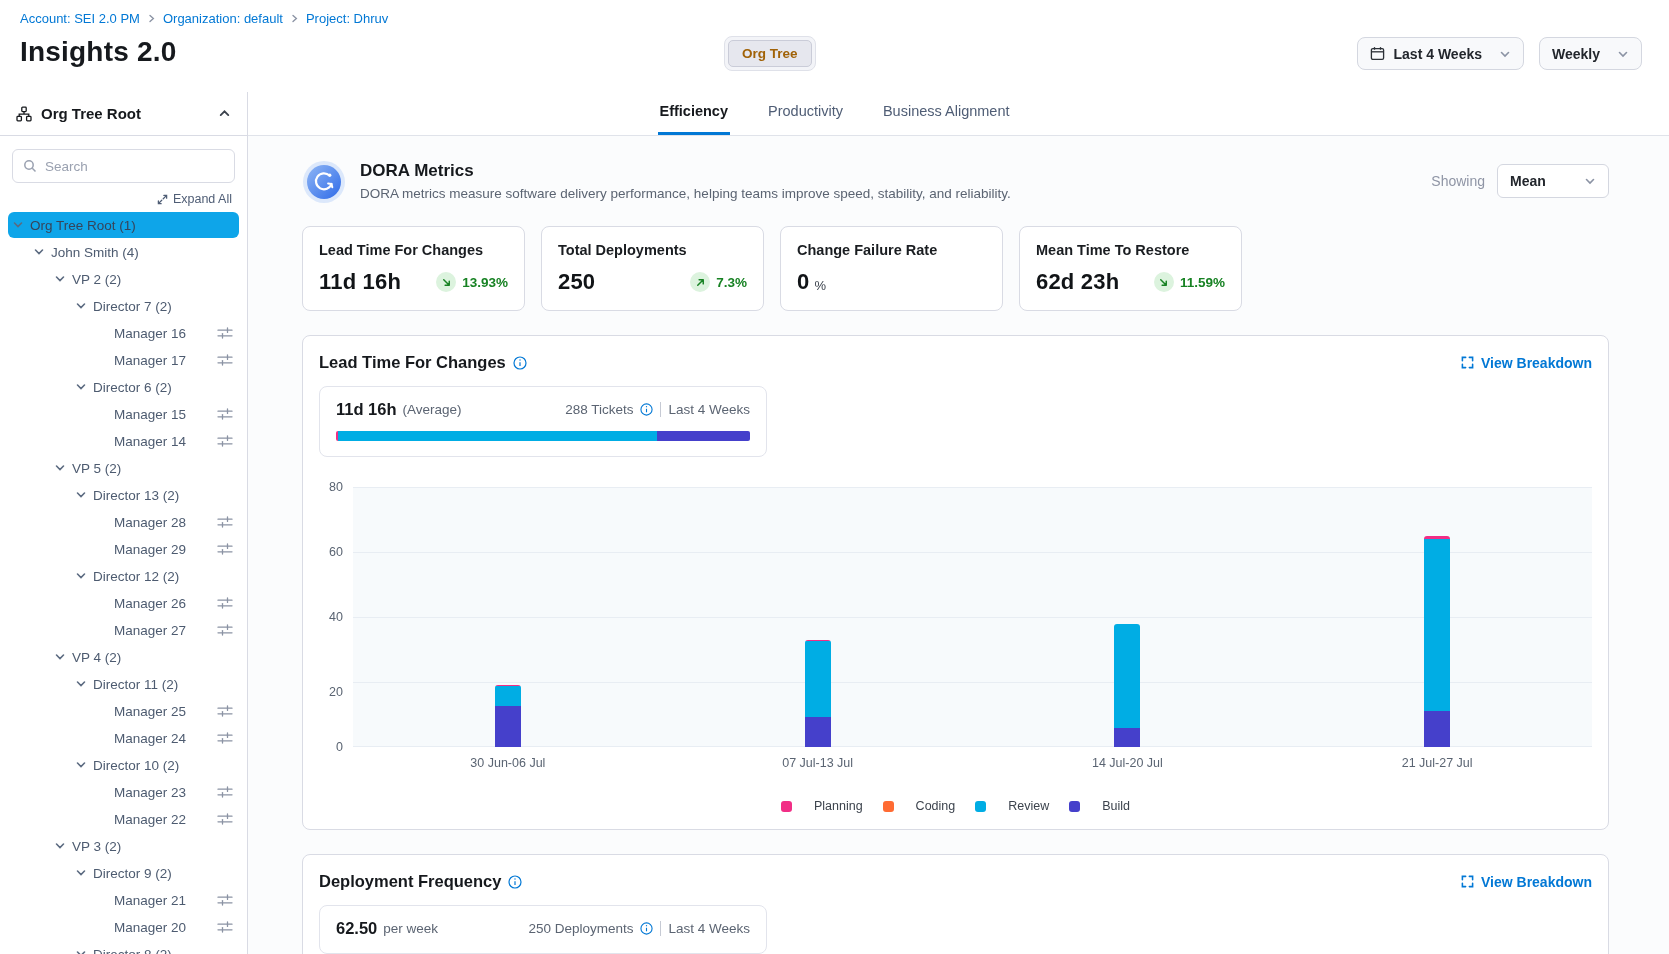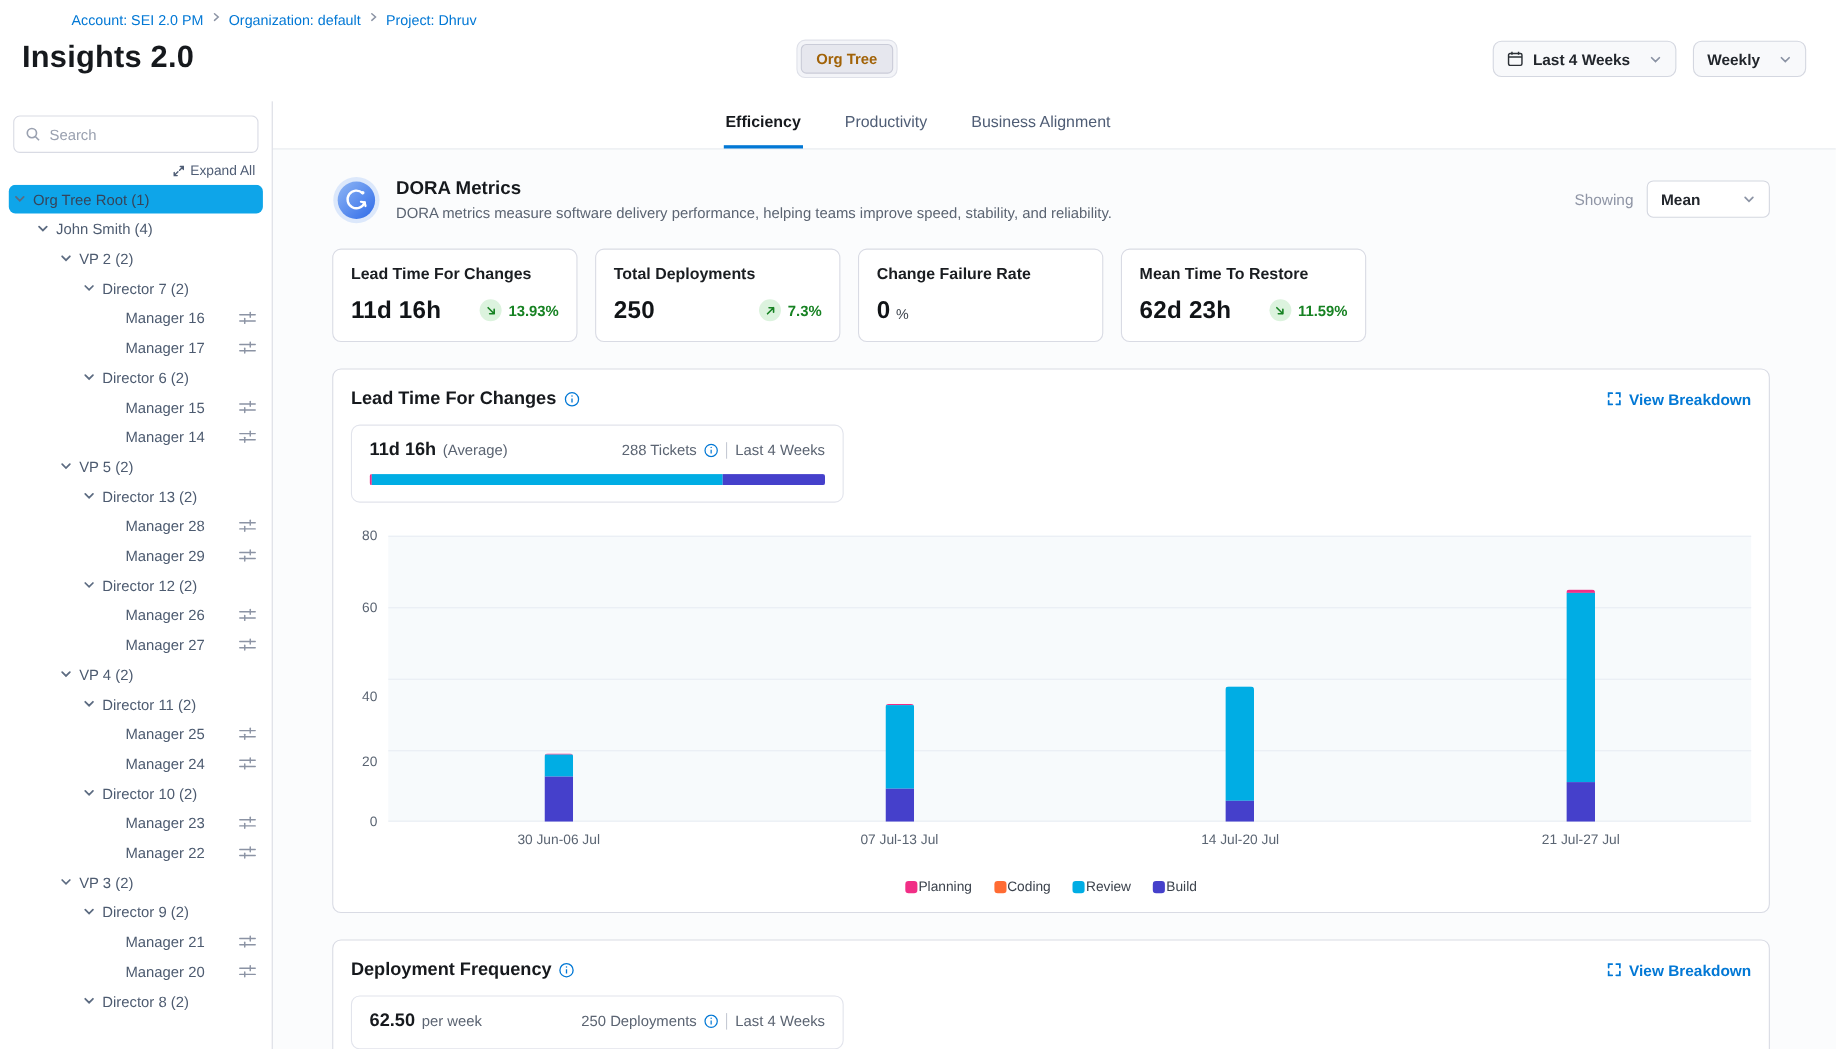--- a/index.html
+++ b/index.html
@@ -3,21 +3,21 @@
 <meta charset="utf-8">
 <style>
   * { box-sizing: border-box; margin: 0; padding: 0; }
   html,body { width:1669px; height:954px; overflow:hidden; }
   body {
     font-family:"Liberation Sans", sans-serif;
     background:#ffffff; color:#1b1f24; font-size:14px;
   }
   
   .page-header { height:92px; position:relative; background:#fff; }
-  .breadcrumb { display:flex; align-items:flex-start; gap:7px; padding:11px 16px 0 20px; font-size:13px;margin-left:45px; }
+  .breadcrumb { display:flex; align-items:center; gap:7px; padding:11px 16px 0 20px; font-size:13px; }
   .breadcrumb a { color:#0278d5; text-decoration:none; cursor:pointer; }
   .crumb-sep { display:flex; align-items:center; }
   .title-row { display:flex; align-items:center; padding:10px 26px 0 20px; }
   .page-title { font-size:28px; font-weight:700; letter-spacing:.2px; color:#16191d; }
   .org-tree-btn-wrap { position:absolute; left:724px; top:36px; background:#f3f4f8; border:1px solid #dfe1e9; border-radius:8px; padding:3px; }
   .org-tree-btn { background:#e6e7ee; border:1px solid #caccd8; border-radius:5px; padding:5px 13px; font-size:13.5px; font-weight:600; color:#a16207; cursor:pointer; }
   .header-controls { position:absolute; right:27px; top:37px; display:flex; gap:15px; }
   .select-pill { display:flex; align-items:center; gap:9px; height:33px; padding:0 12px; background:#f8f9fb; border:1px solid #d4d7e0; border-radius:8px; font-size:14px; font-weight:600; color:#22262c; cursor:pointer; }
   .select-pill .chev { margin-left:8px; }
   
@@ -81,21 +81,21 @@
   .y-labels { width:34px; position:relative; height:260px; flex:none; }
   .y-label { position:absolute; right:10px; font-size:12.5px; color:#5a6472; transform:translateY(-50%); }
   .plot-col { flex:1; }
   .plot { position:relative; height:260px; background:#f7fafc; }
   .gridline { position:absolute; left:0; right:0; height:1px; background:#e8edf3; }
   .bar { position:absolute; bottom:0; width:26px; transform:translateX(-50%); display:flex; flex-direction:column; justify-content:flex-end; border-radius:3px 3px 0 0; overflow:hidden; }
   .bar-seg { width:100%; }
   .x-labels { position:relative; height:20px; margin-top:9px; }
   .x-label { position:absolute; width:140px; transform:translateX(-50%); text-align:center; font-size:12.5px; color:#5a6472; }
   .legend { display:flex; justify-content:center; gap:20px; margin-top:23px; }
-  .legend-item { display:flex; align-items:center; gap:1px; font-size:12.5px; color:#3c434d; cursor:pointer; }
+  .legend-item { display:flex; align-items:center; gap:22px; font-size:12.5px; color:#3c434d; cursor:pointer; }
   .legend-swatch { width:11px; height:11px; border-radius:3px; }
   .icon { display:inline-flex; }
 </style>
 </head>
 <body>
 
 <header class="page-header">
   <nav class="breadcrumb">
       <a>Account: SEI 2.0 PM</a>
       <span class="crumb-sep icon">
@@ -141,20 +141,36 @@
             <polyline points="2.5,4.5 6,8 9.5,4.5"></polyline>
           </svg>
       </span>
     </div>
   </div>
 </header>
 
 <div class="content-row">
 
   <aside class="sidebar">
+    <div class="sidebar-header">
+      <span class="icon">
+        <svg width="16" height="16" viewBox="0 0 16 16" fill="none" stroke="#16191d" stroke-width="1.3">
+            <rect x="5.8" y="1.2" width="4.4" height="4.4" rx="0.8"></rect>
+            <rect x="1" y="10.4" width="4.4" height="4.4" rx="0.8"></rect>
+            <rect x="10.6" y="10.4" width="4.4" height="4.4" rx="0.8"></rect>
+            <path d="M8 5.6v2.6M3.2 10.4V8.2h9.6v2.2"></path>
+          </svg>
+      </span>
+      <span>Org Tree Root</span>
+      <span class="collapse icon">
+        <svg width="13" height="13" viewBox="0 0 12 12" fill="none" stroke="#3c434d" stroke-width="1.7" stroke-linecap="round">
+            <polyline points="2.5,7.5 6,4 9.5,7.5"></polyline>
+          </svg>
+      </span>
+    </div>
     <div class="search-box">
       <span class="icon">
         <svg width="14" height="14" viewBox="0 0 14 14" fill="none" stroke="#9aa1b0" stroke-width="1.5">
             <circle cx="6" cy="6" r="4.2"></circle>
             <line x1="9.3" y1="9.3" x2="12.5" y2="12.5"></line>
           </svg>
       </span>
       <input type="text" placeholder="Search" style="">
     </div>
     <div class="expand-all">
@@ -643,21 +659,21 @@
               <div style="width: 0.6%; background: rgb(241, 46, 134);"></div>
               <div style="width: 76.9%; background: rgb(0, 173, 228);"></div>
               <div style="width: 22.5%; background: rgb(69, 64, 203);"></div>
             </div>
         </div>
 
         <div class="chart">
           <div class="y-labels">
               <span class="y-label" style="top: 0px;">80</span>
               <span class="y-label" style="top: 65px;">60</span>
-              <span class="y-label" style="top: 146px;">40</span>
+              <span class="y-label" style="top: 130px;">40</span>
               <span class="y-label" style="top: 205px;">20</span>
               <span class="y-label" style="top: 260px;">0</span>
             </div>
           <div class="plot-col">
             <div class="plot">
                 <div class="gridline" style="top: 0px;"></div>
                 <div class="gridline" style="top: 65px;"></div>
                 <div class="gridline" style="top: 130px;"></div>
                 <div class="gridline" style="top: 195px;"></div>
                 <div class="gridline" style="top: 259px;"></div>

